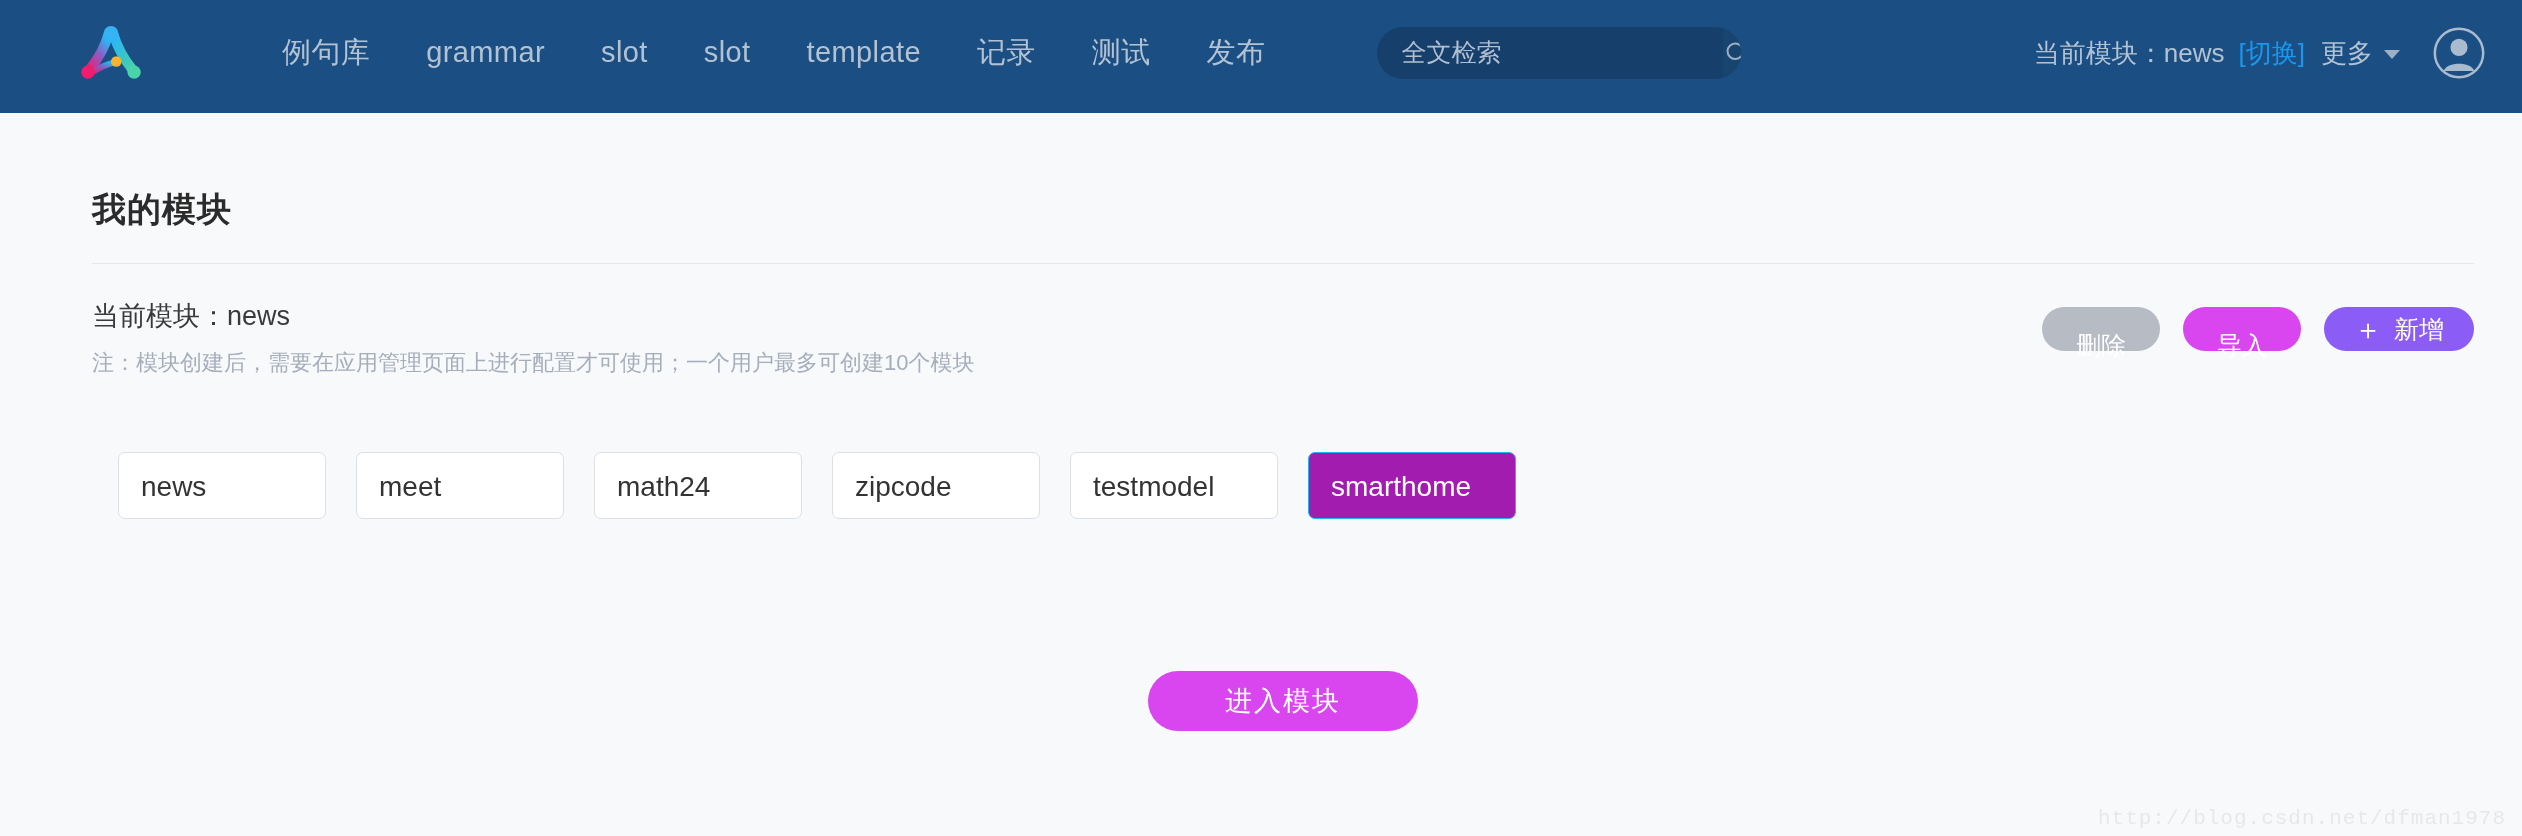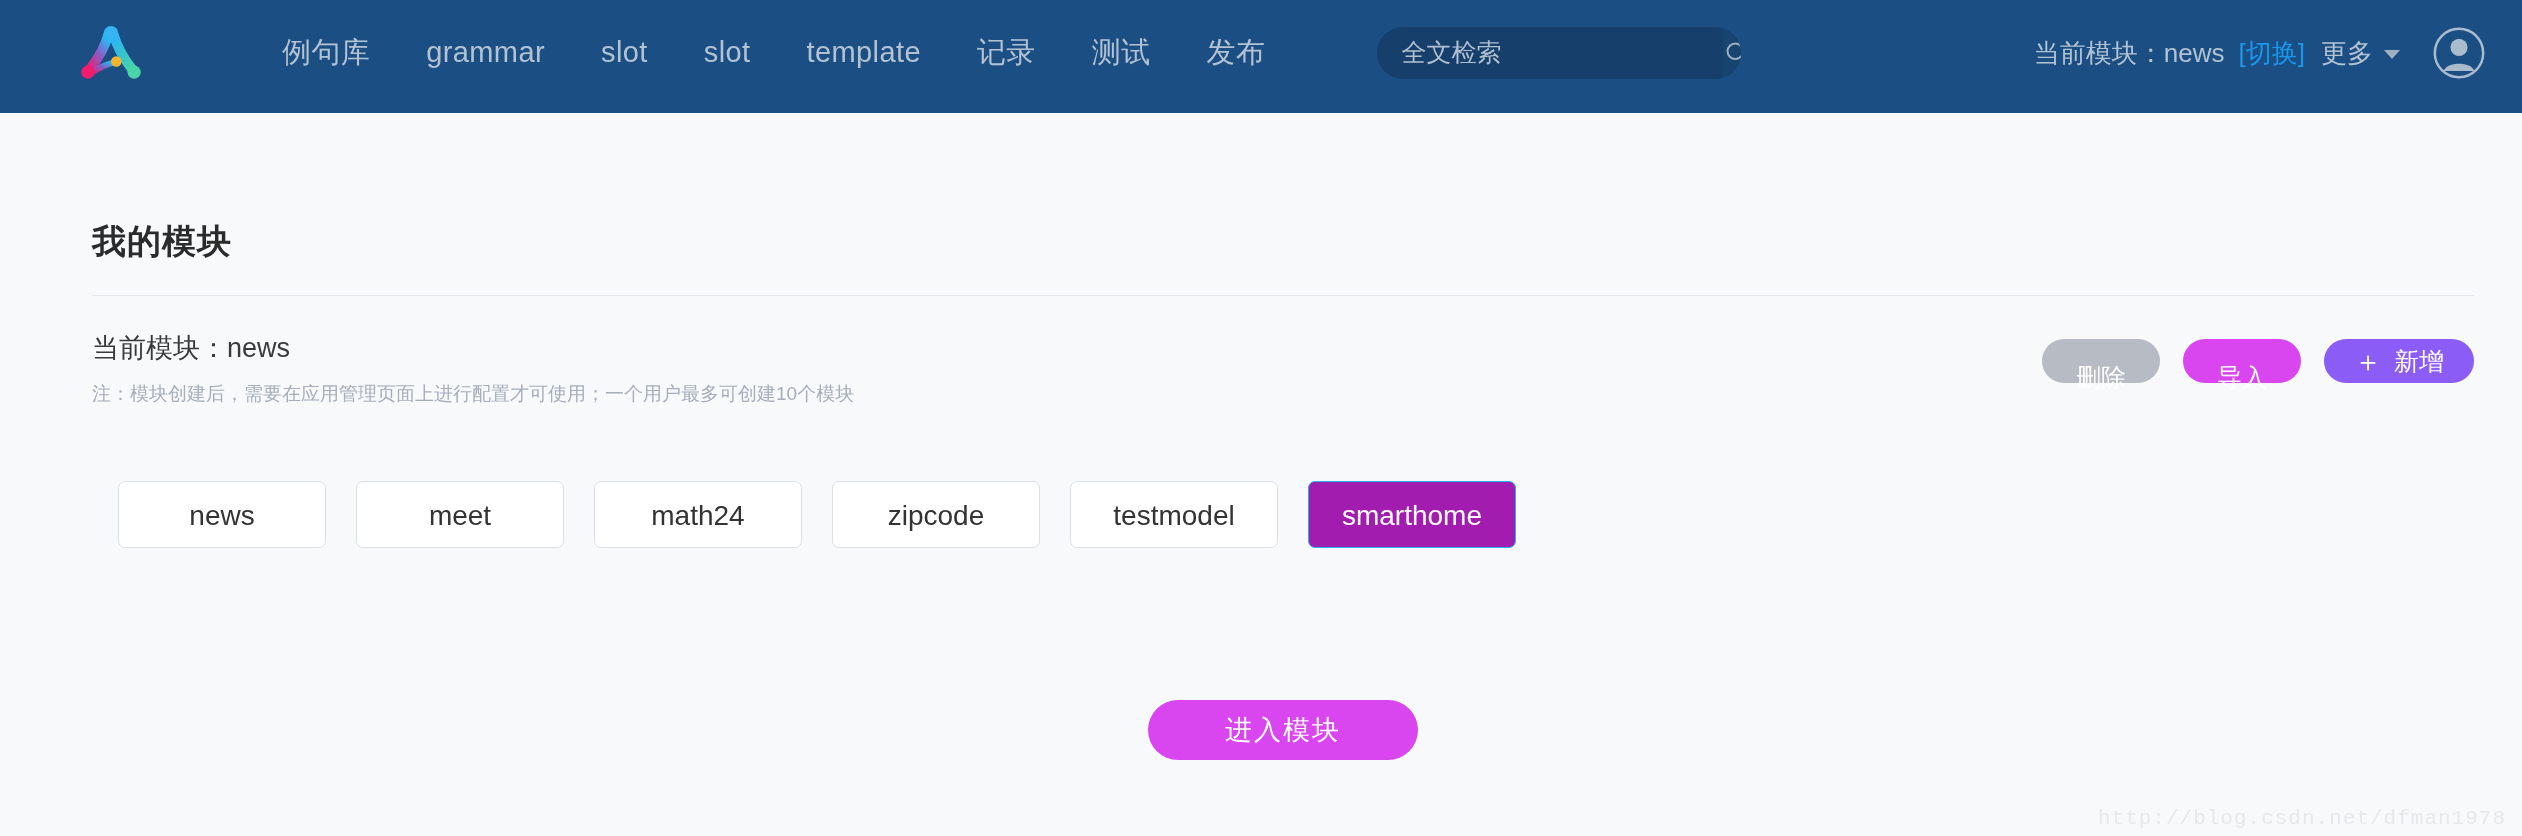--- a/index.html
+++ b/index.html
@@ -125,21 +125,20 @@
     height: 54px;
     margin-left: 32px;
     cursor: pointer;
     display: block;
   }
 
   
   .content {
     padding: 0 48px 0 92px;
     box-sizing: border-box;
-    margin-top: 32px;
   }
 
   .page-title {
     font-size: 34px;
     font-weight: bold;
     color: #2b2b2b;
     margin: 0;
     padding-top: 79px;
     line-height: 1;
     letter-spacing: 1px;
@@ -156,21 +155,21 @@
     align-items: flex-start;
     margin-top: 39px;
   }
   .meta-left { flex: 1 1 auto; }
   .meta-current {
     font-size: 27px;
     color: #3a3a3a;
     line-height: 1;
   }
   .meta-note {
-    font-size: 19px;
+    font-size: 22px;
     color: #a6aebb;
     margin-top: 22px;
     line-height: 1;
   }
 
   .actions {
     display: flex;
     align-items: center;
     gap: 23px;
     padding-top: 4px;
@@ -203,21 +202,21 @@
   .tiles {
     display: flex;
     align-items: center;
     margin-top: 78px;
     padding-left: 26px;
   }
   .tile {
     min-width: 208px;
     height: 67px;
     line-height: 67px;
-    text-align: center;
+    text-align: left;
     background: #ffffff;
     border: 1px solid #dcdfe4;
     border-radius: 7px;
     color: #333333;
     font-size: 28px;
     margin-right: 30px;
     cursor: pointer;
     box-sizing: border-box;
     padding: 0 22px;
     white-space: nowrap;

